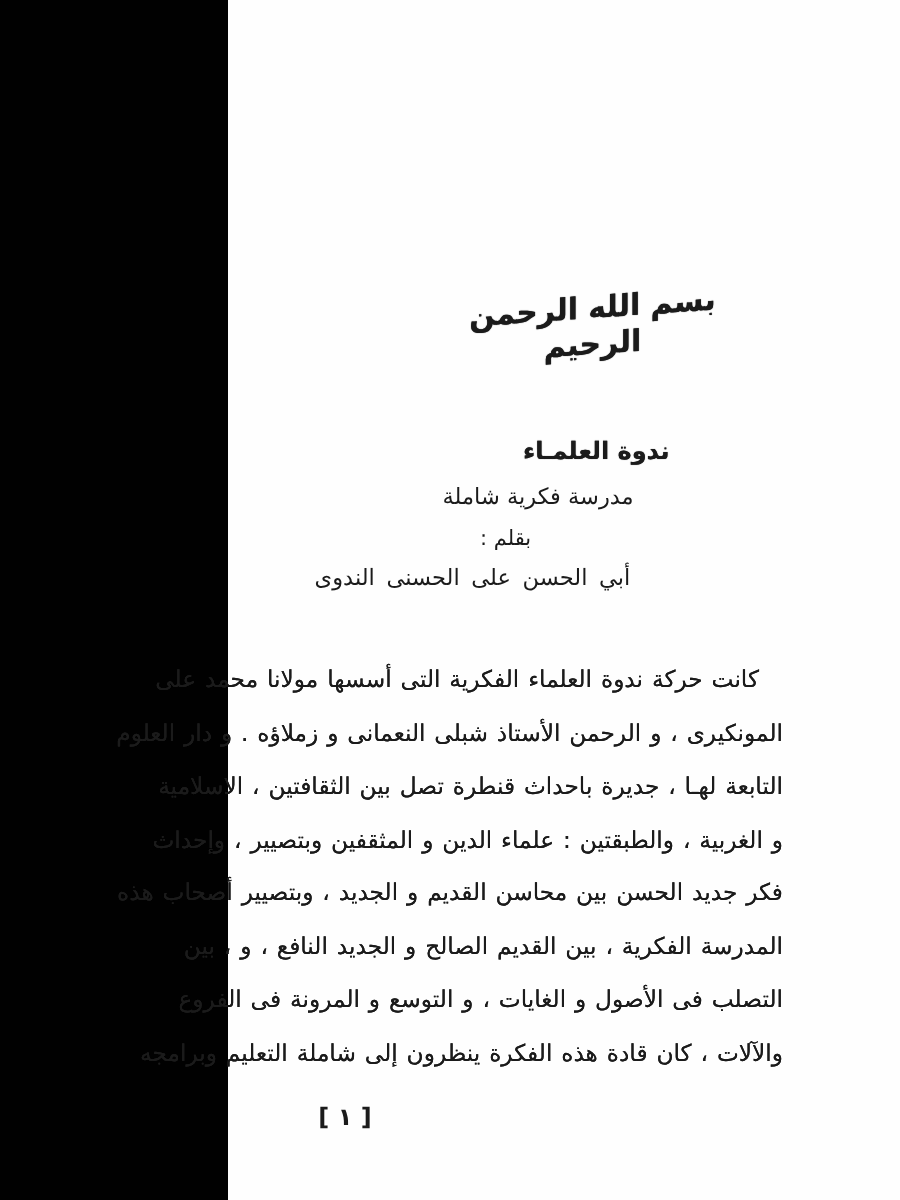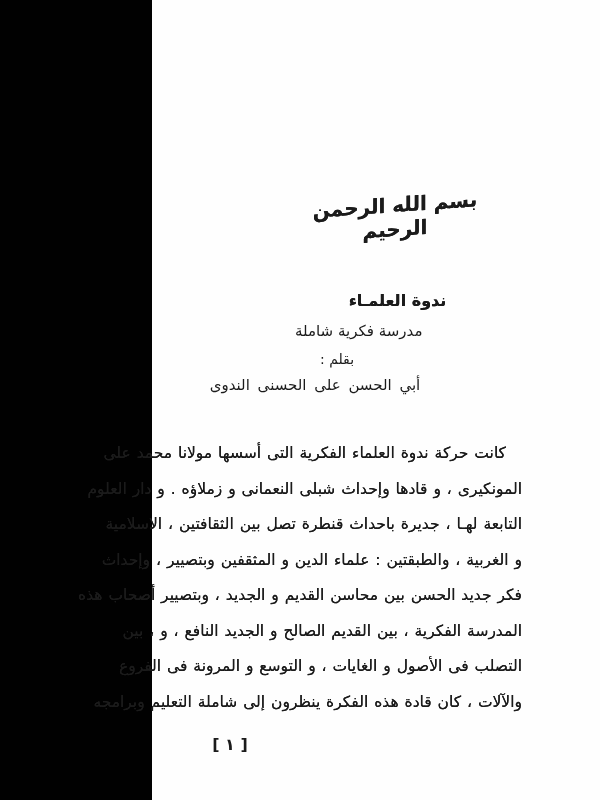--- a/index.html
+++ b/index.html
@@ -105,21 +105,21 @@
     <div class="abs title">ندوة العلمـاء</div>
 
     <div class="abs subtitle">مدرسة فكرية شاملة</div>
 
     <div class="abs byline">بقلم :</div>
 
     <div class="abs author">أبي الحسن على الحسنى الندوى</div>
 
     <div class="abs body-block">
       <div class="body-line indent">كانت حركة ندوة العلماء الفكرية التى أسسها مولانا محمد على</div>
-      <div class="body-line">المونكيرى ، و قادها وإحداث شبلى النعمانى و زملاؤه . و دار العلوم</div>
+      <div class="body-line">المونكيرى ، و الرحمن الأستاذ شبلى النعمانى و زملاؤه . و دار العلوم</div>
       <div class="body-line">التابعة لهـا ، جديرة باحداث قنطرة تصل بين الثقافتين ، الاسلامية</div>
       <div class="body-line">و الغربية ، والطبقتين : علماء الدين و المثقفين وبتصيير ، وإحداث</div>
       <div class="body-line">فكر جديد الحسن بين محاسن القديم و الجديد ، وبتصيير أصحاب هذه</div>
       <div class="body-line">المدرسة الفكرية ، بين القديم الصالح و الجديد النافع ، و ، بين</div>
       <div class="body-line">التصلب فى الأصول و الغايات ، و التوسع و المرونة فى الفروع</div>
       <div class="body-line">والآلات ، كان قادة هذه الفكرة ينظرون إلى شاملة التعليم وبرامجه</div>
     </div>
 
     <div class="abs page-number">[ ١ ]</div>
 

